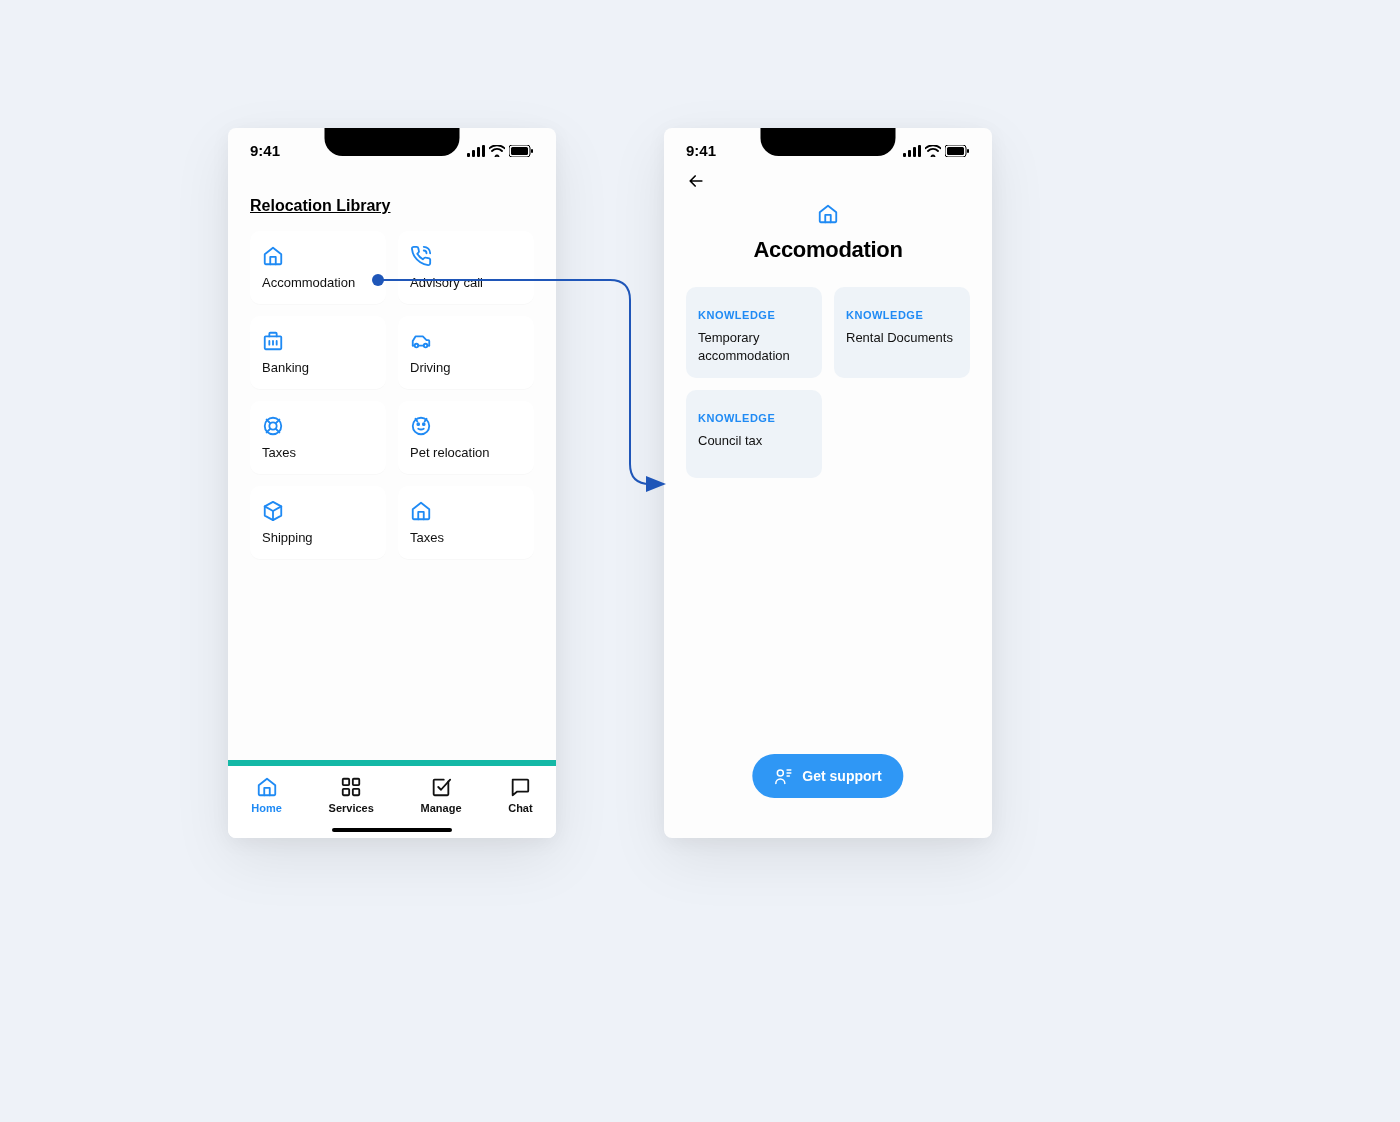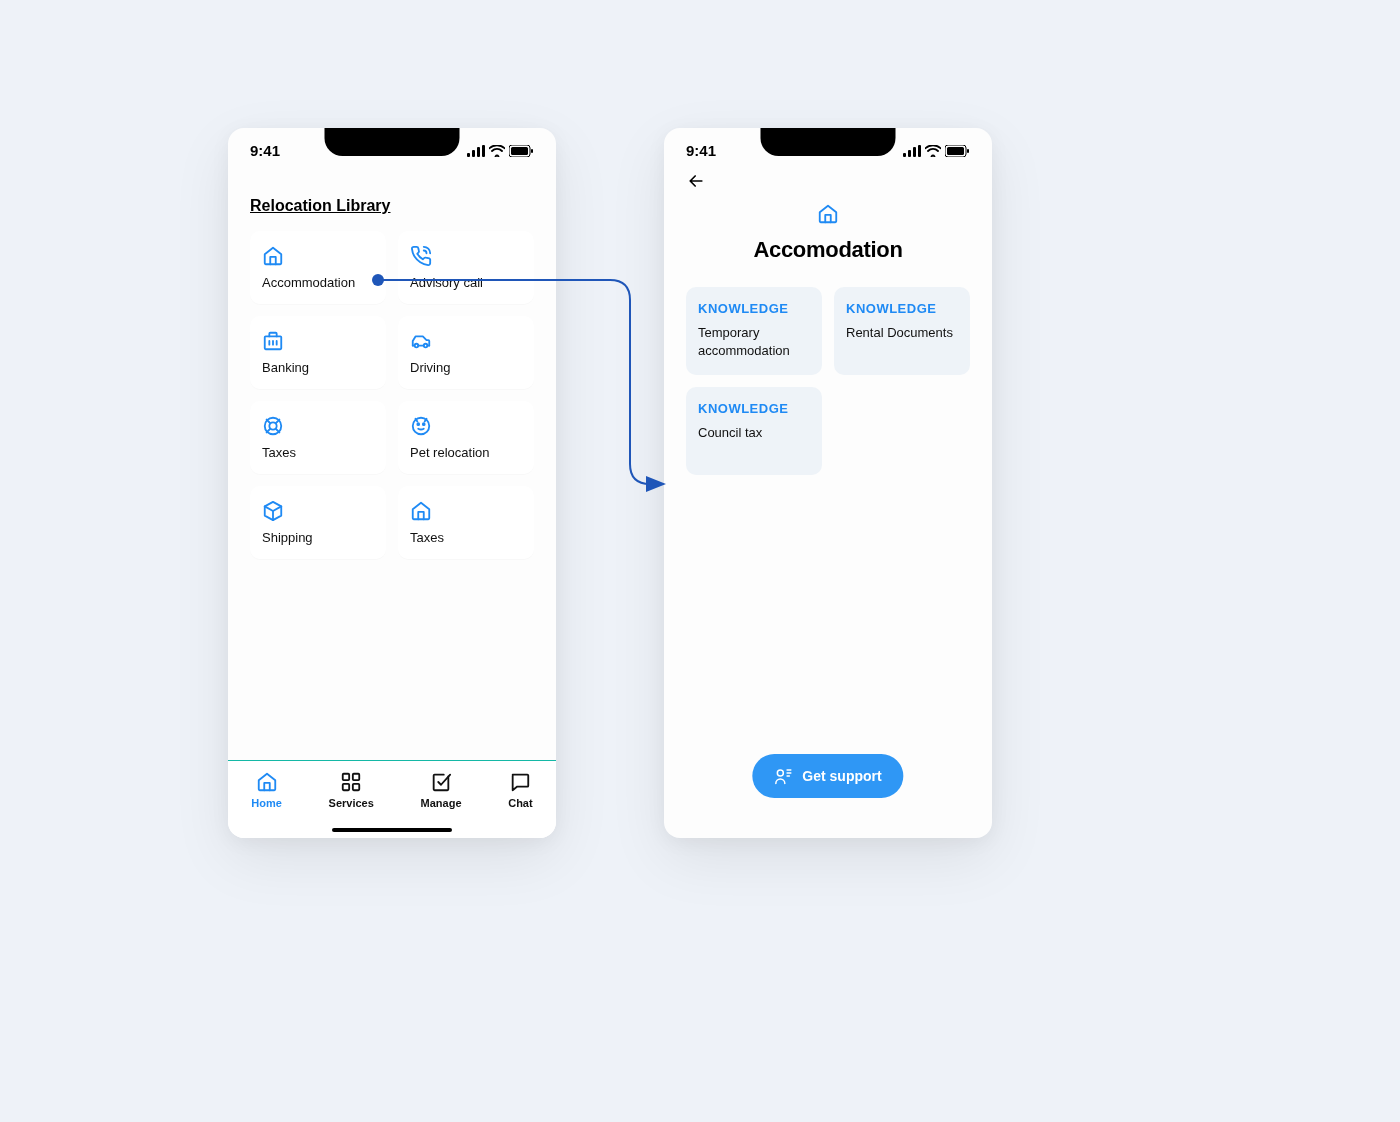--- a/index.html
+++ b/index.html
@@ -3,21 +3,21 @@
 <meta charset="utf-8">
 <style>
 * { margin: 0; padding: 0; box-sizing: border-box; font-family: -apple-system, BlinkMacSystemFont, 'Segoe UI', sans-serif; }
 body { background: #eef2f8; width: 1400px; height: 1122px; position: relative; }
 
 .phone {
   position: absolute;
   width: 328px;
   height: 710px;
   background: #fdfdfd;
-  border-radius: 16px;
+  border-radius: 8px;
   box-shadow: 0 20px 60px rgba(0,0,0,0.08), 0 4px 20px rgba(0,0,0,0.05);
   overflow: hidden;
 }
 
 .phone-left  { left: 228px; top: 128px; }
 .phone-right { left: 664px; top: 128px; }
 
 .notch {
   position: absolute;
   top: 0;
@@ -84,29 +84,29 @@
   gap: 12px;
   padding: 24px 22px 0;
 }
 .kcard {
   background: #eef3f8;
   border-radius: 10px;
   padding: 14px 12px;
   min-height: 88px;
   cursor: pointer;
 }
-.kcard .tag { font-size: 13px; font-weight: 700; letter-spacing: 0.5px; color: #1f8af4; text-transform: uppercase; margin-bottom: 8px; }
+.kcard .tag { font-size: 11px; font-weight: 700; letter-spacing: 0.5px; color: #1f8af4; text-transform: uppercase; margin-bottom: 8px; margin-top: 8px; }
 .kcard .ktext { font-size: 13px; color: #111; line-height: 1.35; }
 
 .bottom-nav {
   position: absolute;
   bottom: 0; left: 0; right: 0;
   height: 78px;
   background: #fff;
-  border-top: 1px solid #14b8a6;
+  border-top: 6px solid #14b8a6;
   display: flex;
   justify-content: space-around;
   align-items: flex-start;
   padding-top: 10px;
 }
 .nav-item {
   display: flex;
   flex-direction: column;
   align-items: center;
   gap: 4px;

